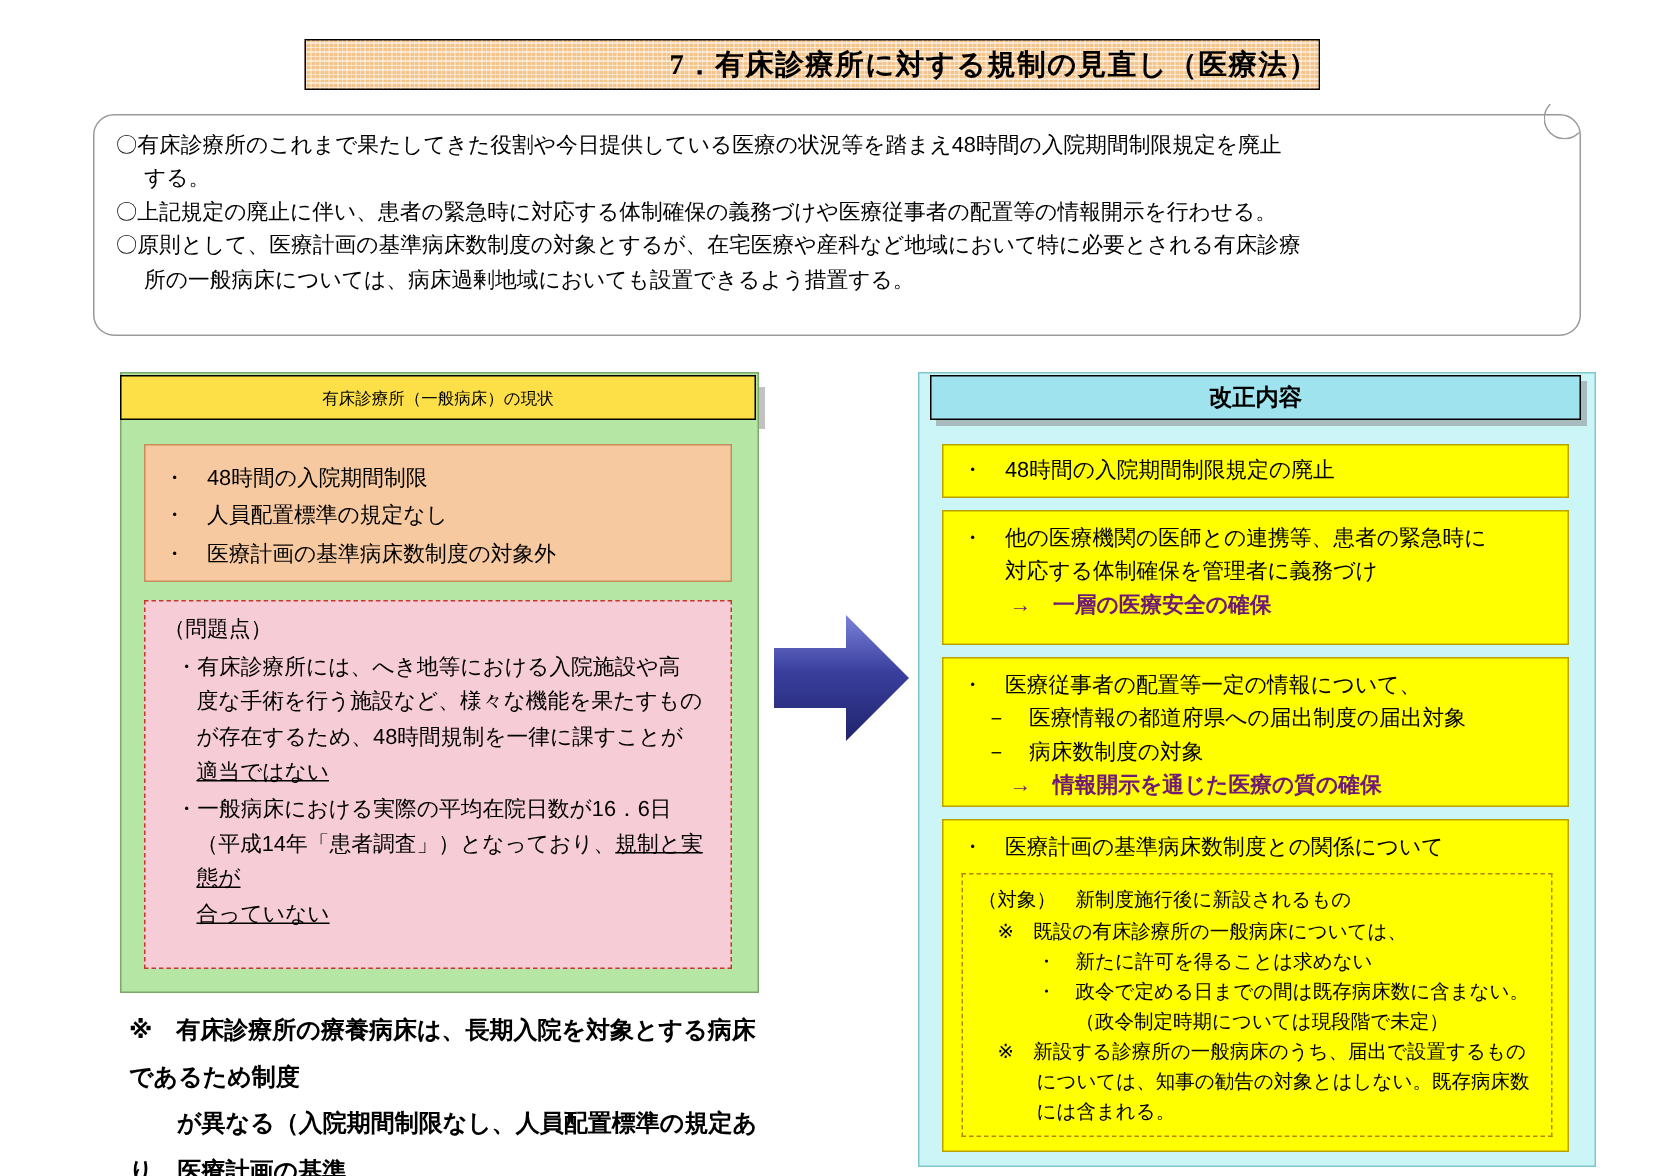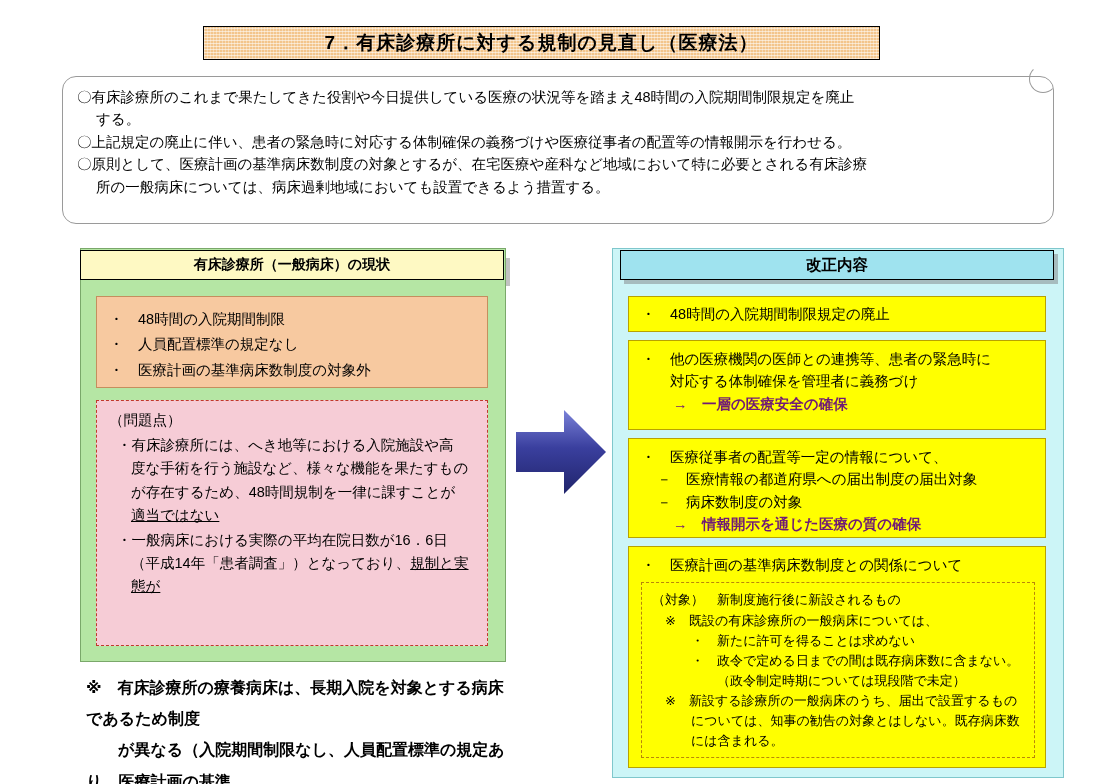--- a/index.html
+++ b/index.html
@@ -11,22 +11,22 @@
     position:relative;
     overflow:hidden;
   }
   .page{position:absolute;left:0;top:0;width:1113px;height:784px;}
 
   
   .title-bar{
     position:absolute;left:203px;top:26px;width:675px;height:32px;
     background:#f3c58c;
     border:1px solid #000;
-    display:flex;align-items:center;justify-content:center;
-    font-size:19px;font-weight:bold;letter-spacing:1px;
+    display:flex;align-items:center;justify-content:flex-end;
+    font-size:19px;font-weight:bold;letter-spacing:1px;font-family:Liberation Serif, serif;
   }
   .title-bar::before{
     content:"";position:absolute;left:0;top:0;right:0;bottom:0;
     background-image:
       repeating-linear-gradient(0deg, rgba(255,255,255,.55) 0 1px, transparent 1px 3px),
       repeating-linear-gradient(90deg, rgba(255,255,255,.35) 0 1px, transparent 1px 3px);
     pointer-events:none;
   }
   .title-bar span{position:relative;z-index:2;}
 
@@ -51,24 +51,24 @@
   }
 
   
   .left-panel{
     position:absolute;left:80px;top:248px;width:424px;height:412px;
     background:#b5e6a4;
     border:1px solid #7aa86a;
   }
   .left-header{
     position:absolute;left:80px;top:250px;width:424px;height:30px;
-    background:#fef9c3;
+    background:#fde047;
     border:1px solid #000;
     display:flex;align-items:center;justify-content:center;
-    font-size:14px;font-weight:bold;
+    font-size:11px;font-weight:normal;
     box-sizing:border-box;
   }
   .left-header::after{
     content:"";position:absolute;left:3px;top:3px;right:-3px;bottom:-3px;
     border:0;
     box-shadow:4px 4px 0 rgba(120,120,120,.45);
     z-index:-1;
   }
   .orange-box{
     position:absolute;left:96px;top:296px;width:392px;height:92px;
@@ -171,20 +171,21 @@
     <div style="padding-left:22px;">度な手術を行う施設など、様々な機能を果たすもの</div>
     <div style="padding-left:22px;">が存在するため、48時間規制を一律に課すことが</div>
     <div style="padding-left:22px;" class="u">適当ではない</div>
 
     <div class="hang" style="padding-left:22px;text-indent:-14px;margin-top:2px;">
       <span>・</span><span>一般病床における実際の平均在院日数が16．6日</span>
     </div>
     <div style="padding-left:22px;">
       <span>（平成14年「患者調査」）となっており、</span><span class="u">規制と実態が</span>
     </div>
+    <div style="padding-left:22px;" class="u">合っていない</div>
   </div>
 
   <div class="footnote">
     <div>※　有床診療所の療養病床は、長期入院を対象とする病床であるため制度</div>
     <div>　　が異なる（入院期間制限なし、人員配置標準の規定あり、医療計画の基準</div>
     <div>　　病床数制度の対象）</div>
   </div>
 
   <div class="arrow">
     <svg width="94" height="96" viewBox="0 0 94 96">

